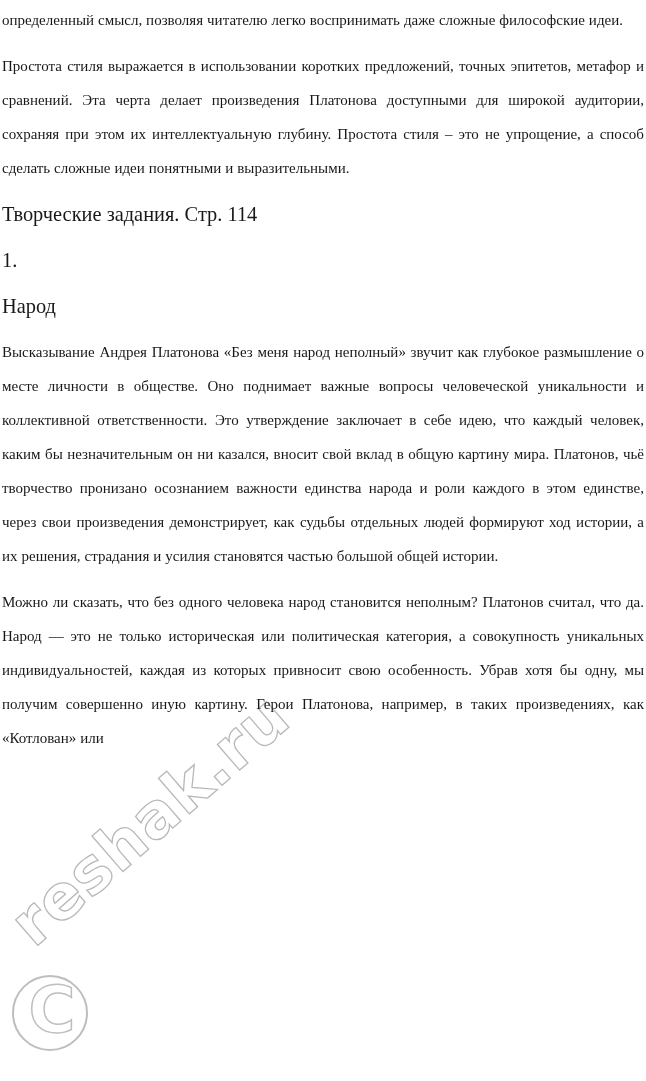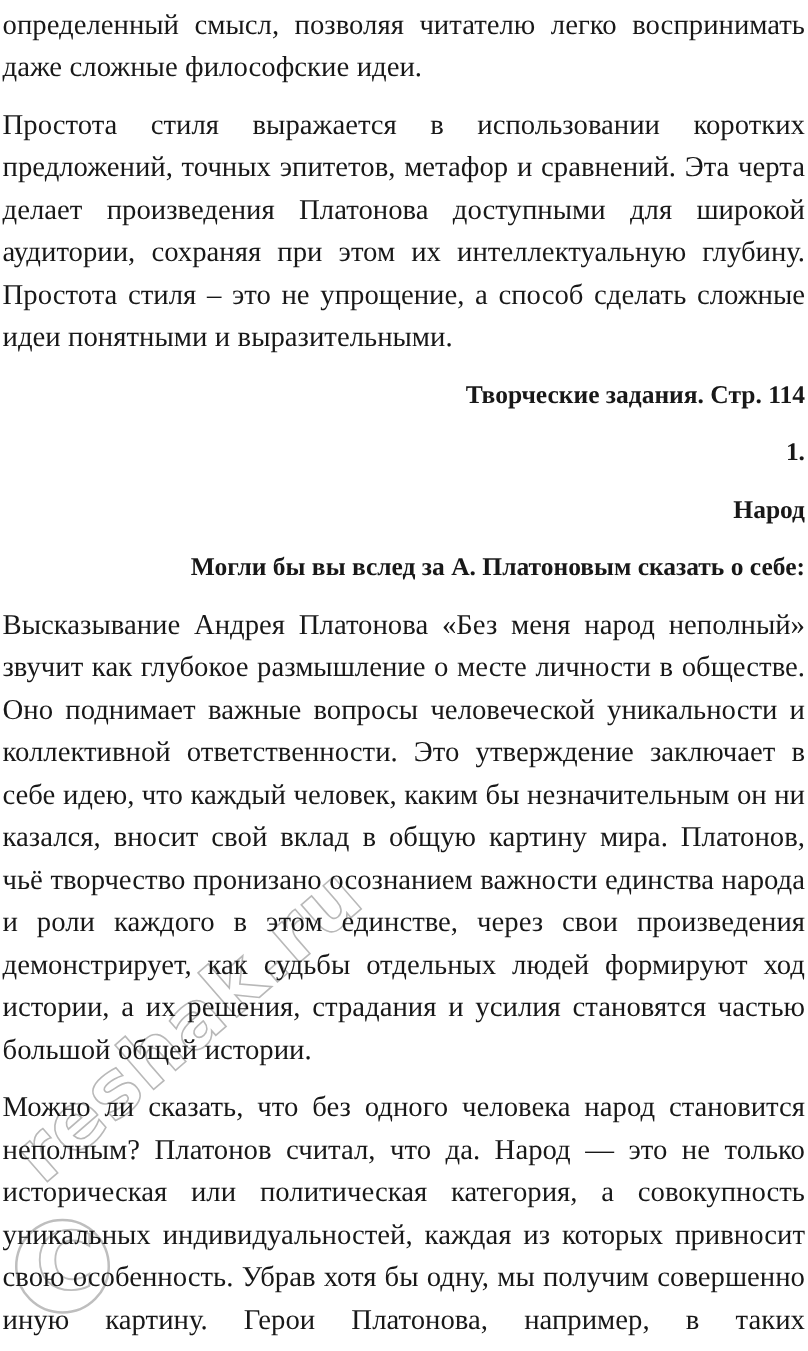--- a/index.html
+++ b/index.html
@@ -26,39 +26,39 @@
     padding: 0 2px 0 2px;
   }
 
   .doc-body {
     position: relative;
     z-index: 2;
   }
 
   p.para {
     margin: 0 0 12px 0;
-    font-size: 23px;
+    font-size: 15px;
     line-height: 34px;
     text-align: justify;
     text-justify: inter-word;
     word-spacing: 0.2px;
     -webkit-hyphens: none;
     hyphens: none;
   }
 
   p.para.last-line-flush {
     text-align-last: left;
   }
 
   h2.heading, h3.heading, p.heading {
     margin: 0 0 12px 0;
     font-size: 20.4px;
     line-height: 34px;
-    font-weight: bold;
-    text-align: right;
+    font-weight: normal;
+    text-align: left;
   }
 
   .spacer-first {
     height: 3px;
   }
 
   
   #watermark {
     position: absolute;
     left: 0;
@@ -128,21 +128,20 @@
     <p class="para last-line-flush">определенный смысл, позволяя читателю легко воспринимать даже сложные философские идеи.</p>
 
     <p class="para last-line-flush">Простота стиля выражается в использовании коротких предложений, точных эпитетов, метафор и сравнений. Эта черта делает произведения Платонова доступными для широкой аудитории, сохраняя при этом их интеллектуальную глубину. Простота стиля – это не упрощение, а способ сделать сложные идеи понятными и выразительными.</p>
 
     <h2 class="heading">Творческие задания. Стр. 114</h2>
 
     <p class="heading">1.</p>
 
     <h3 class="heading">Народ</h3>
 
-    <h3 class="heading">Могли бы вы вслед за А. Платоновым сказать о себе:</h3>
 
 
     <p class="para last-line-flush">Высказывание Андрея Платонова «Без меня народ неполный» звучит как глубокое размышление о месте личности в обществе. Оно поднимает важные вопросы человеческой уникальности и коллективной ответственности. Это утверждение заключает в себе идею, что каждый человек, каким бы незначительным он ни казался, вносит свой вклад в общую картину мира. Платонов, чьё творчество пронизано осознанием важности единства народа и роли каждого в этом единстве, через свои произведения демонстрирует, как судьбы отдельных людей формируют ход истории, а их решения, страдания и усилия становятся частью большой общей истории.</p>
 
     <p class="para">Можно ли сказать, что без одного человека народ становится неполным? Платонов считал, что да. Народ — это не только историческая или политическая категория, а совокупность уникальных индивидуальностей, каждая из которых привносит свою особенность. Убрав хотя бы одну, мы получим совершенно иную картину. Герои Платонова, например, в таких произведениях, как «Котлован» или</p>
 
   </div>
 </div>
 
 </body></html>

